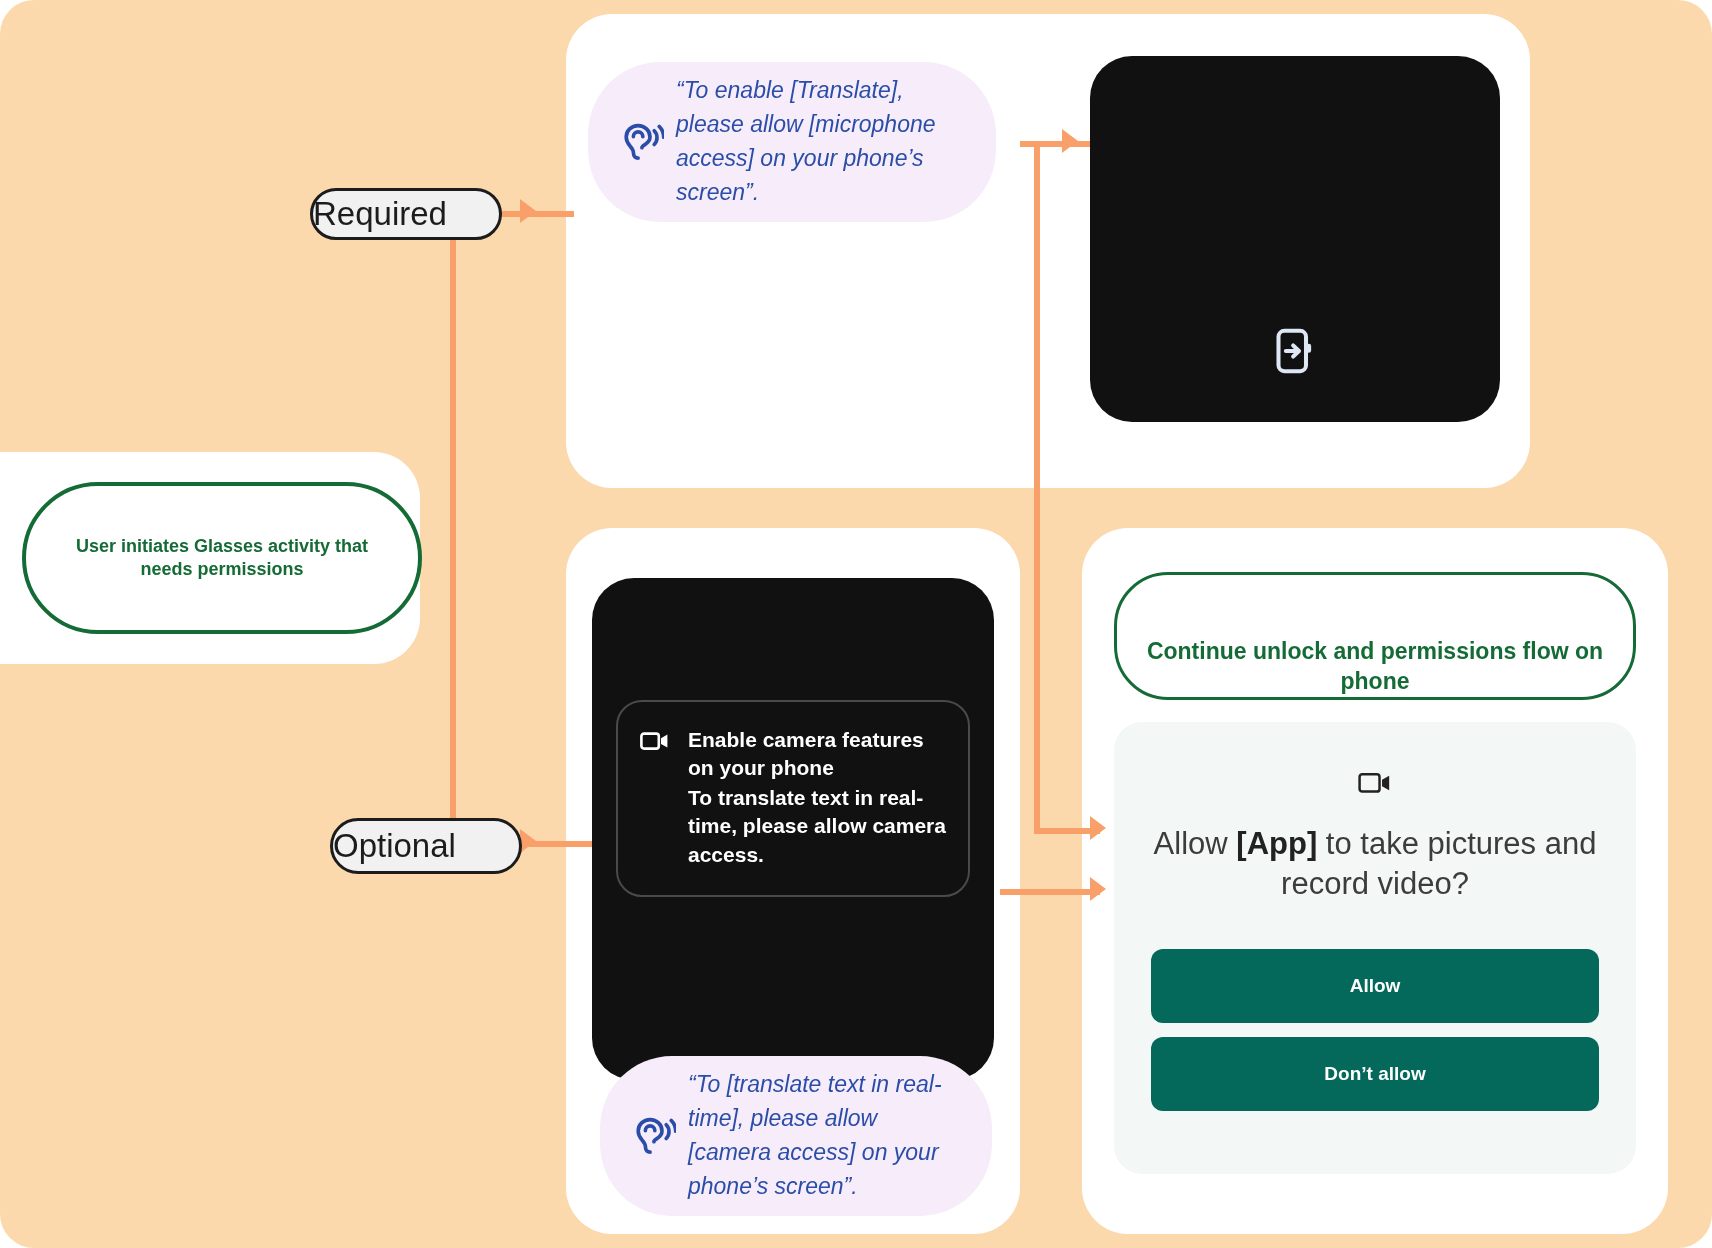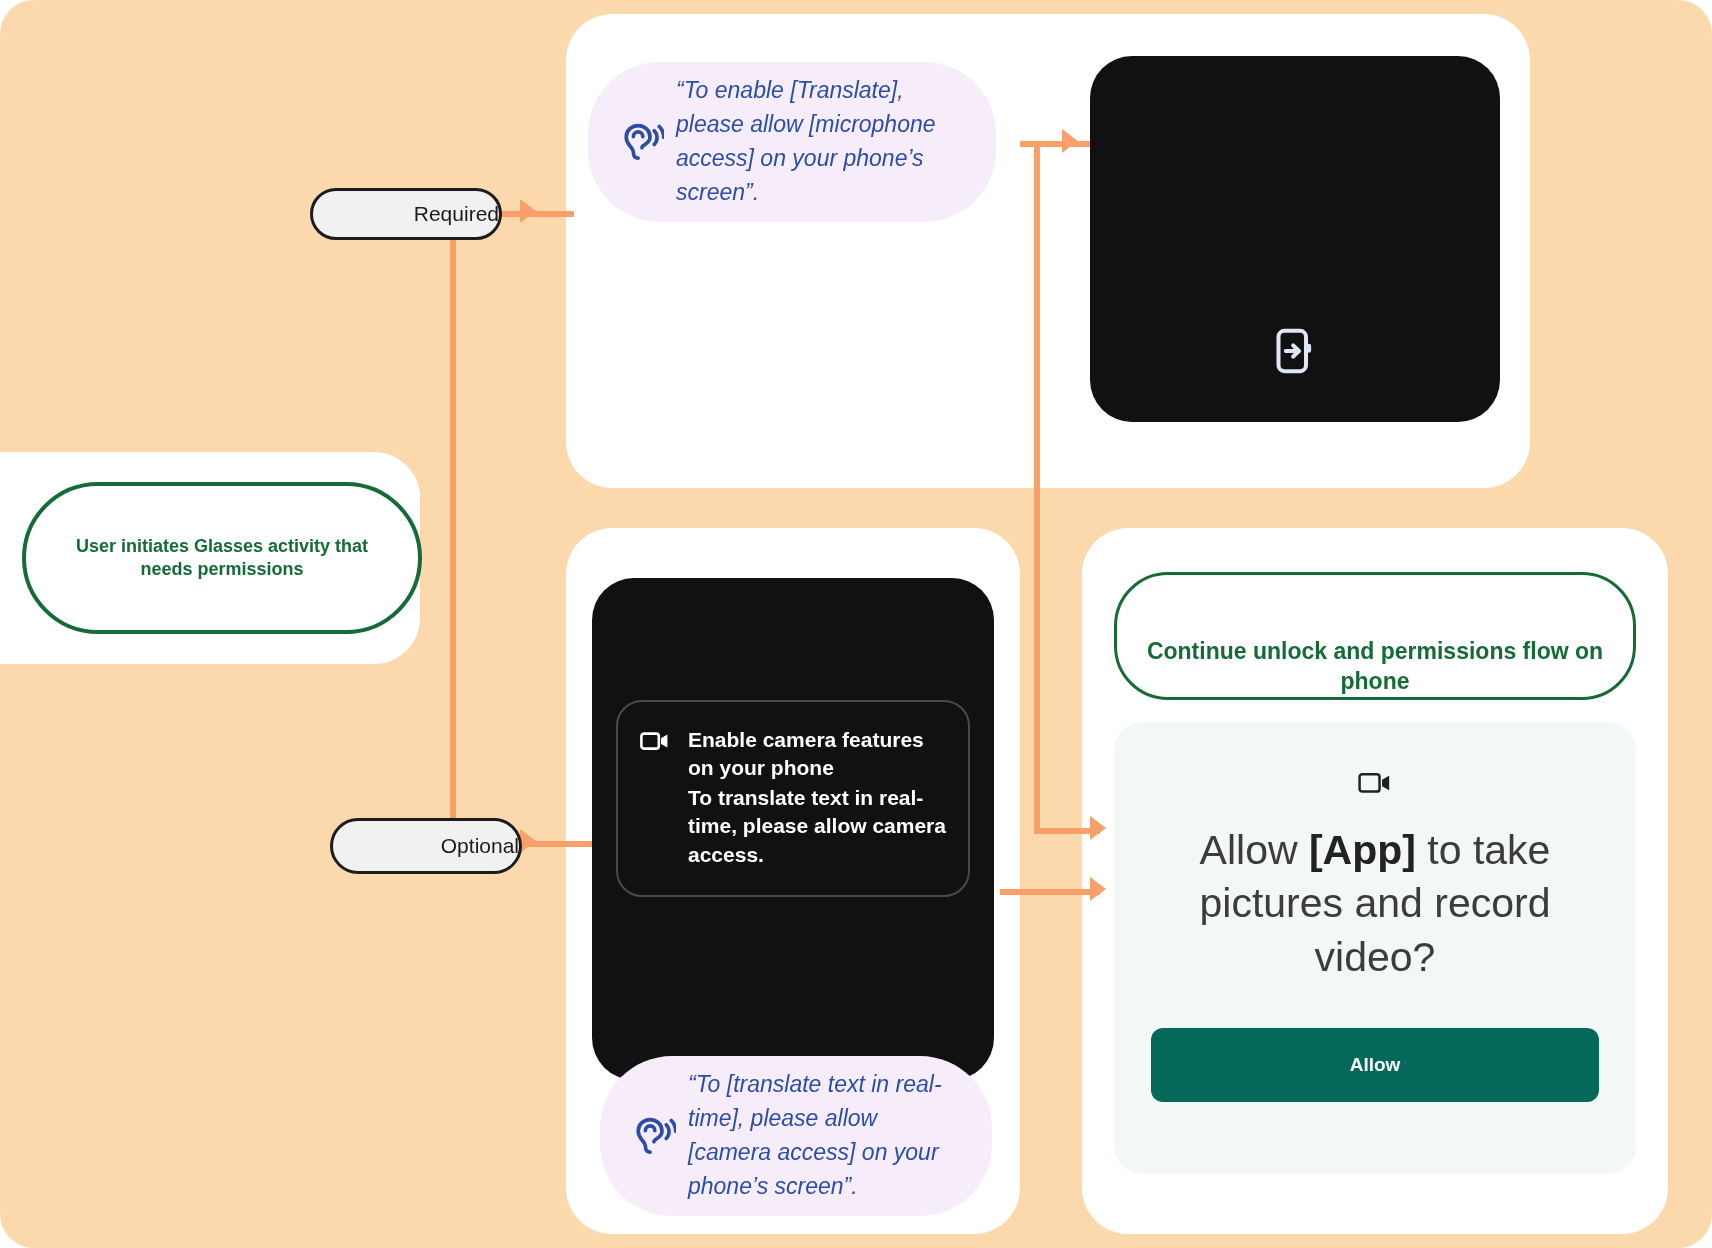--- a/index.html
+++ b/index.html
@@ -58,23 +58,23 @@
   }
 
   
   .pill {
     position: absolute;
     background: #f1f1f1;
     border: 3px solid #1c1c1c;
     border-radius: 40px;
     display: flex;
     align-items: center;
-    justify-content: flex-end;
+    justify-content: flex-start;
     color: #1c1c1c;
-    font-size: 21px;
+    font-size: 33px;
   }
   #pill-required { left: 310px; top: 188px; width: 192px; height: 52px; }
   #pill-optional { left: 330px; top: 818px; width: 192px; height: 56px; }
 
   
   .line { position: absolute; background: #f9a06a; }
   .v { width: 6px; }
   .h { height: 6px; }
   .arrow-head {
     position: absolute;
@@ -174,21 +174,21 @@
   #phone-dialog {
     position: absolute;
     left: 1114px; top: 722px; width: 522px; height: 452px;
     background: #f3f8f6;
     border-radius: 28px;
     padding: 32px 28px 0 28px;
     text-align: center;
   }
   #phone-dialog .dlg-icon { margin: 16px auto 24px auto; width: 34px; height: 26px; }
   #phone-dialog .dlg-title {
-    color: #3c3c3c; font-size: 41px; line-height: 1.3; padding: 0 6px;
+    color: #3c3c3c; font-size: 31px; line-height: 1.3; padding: 0 6px;
   }
   #phone-dialog .dlg-title b { font-weight: bold; color: #222; }
   .dlg-btn {
     margin: 0 auto;
     width: 448px; height: 74px;
     background: #04685b;
     border-radius: 12px;
     color: #ffffff;
     font-size: 19px;
     font-weight: bold;
@@ -285,15 +285,16 @@
     <div class="node-text">Continue unlock and permissions flow on phone</div>
   </div>
 
   <div id="phone-dialog">
     <svg class="dlg-icon" viewBox="0 0 30 22" fill="none">
       <rect x="1.4" y="3.2" width="17.6" height="15.4" rx="2.4" stroke="#222222" stroke-width="2.2"></rect>
       <path d="M21.2 8.1l6.3-3.6v13l-6.3-3.6z" fill="#222222"></path>
     </svg>
     <div class="dlg-title"><span>Allow </span><b>[App]</b><span> to take pictures and record video?</span></div>
     <button class="dlg-btn" id="btn-allow">Allow</button>
+    <button class="dlg-btn" id="btn-deny">Don’t allow</button>
   </div>
 
 </div>
 
 </body></html>

